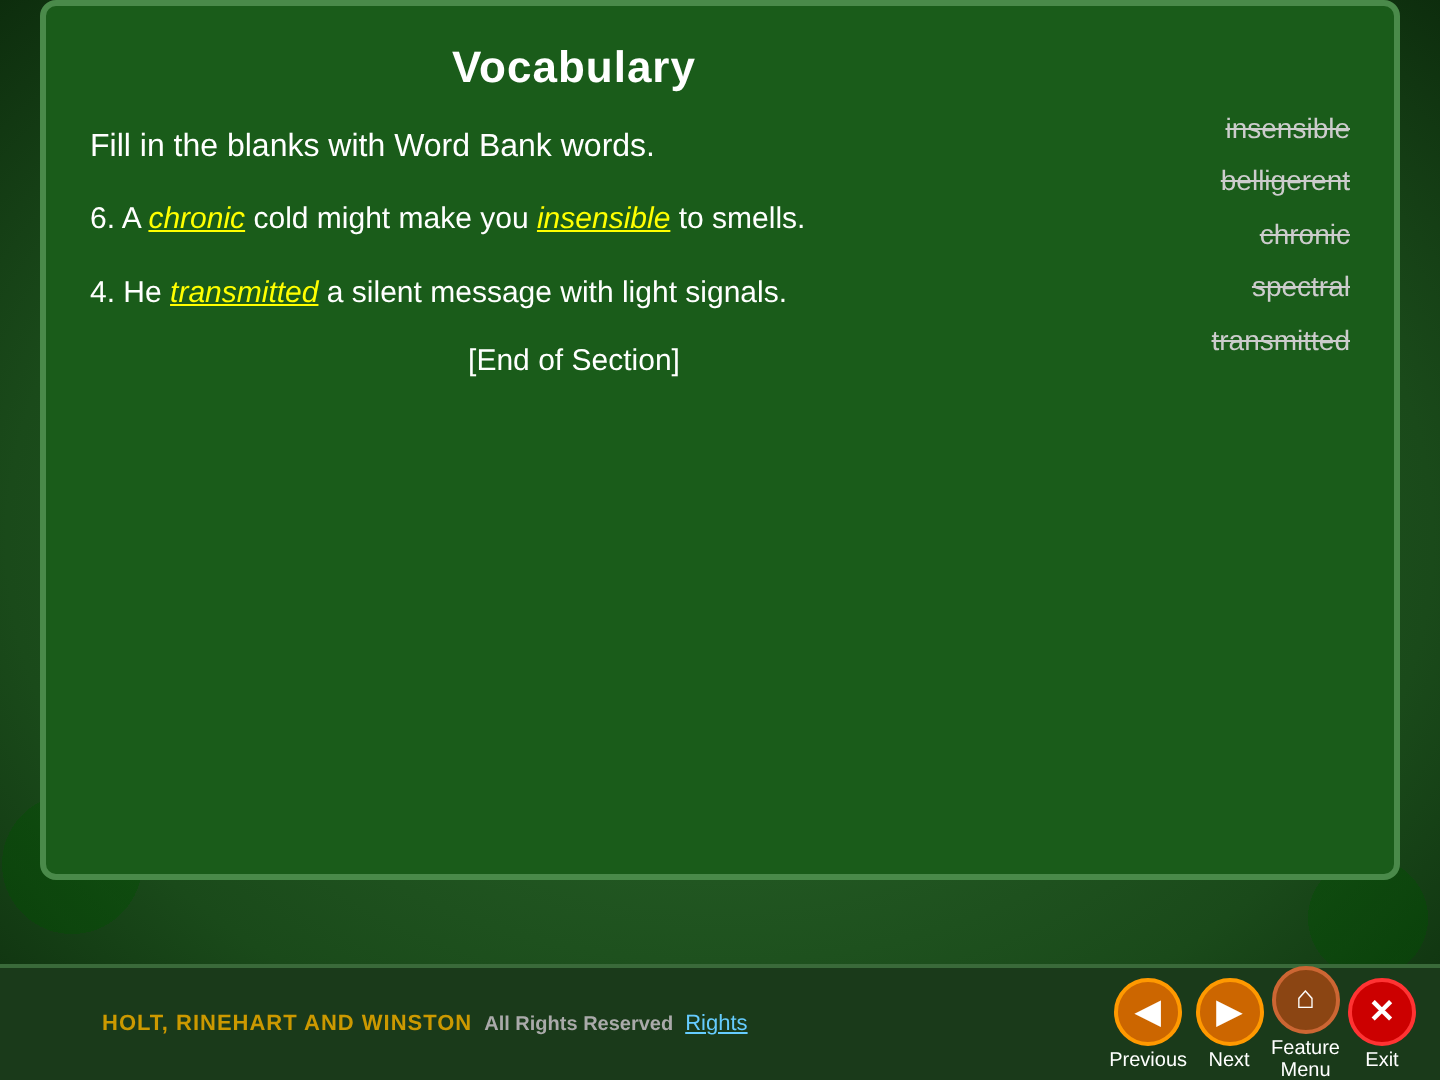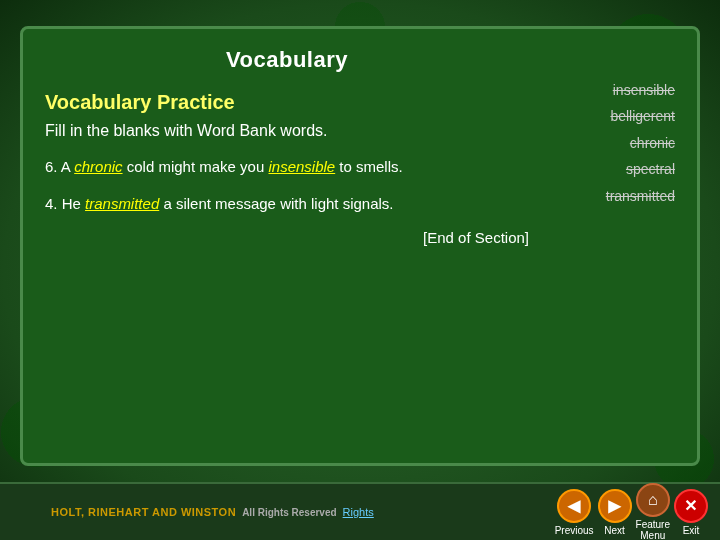--- a/index.html
+++ b/index.html
@@ -37,21 +37,21 @@
         radial-gradient(circle at 85% 50%, rgba(0,60,0,0.3) 25px, transparent 25px);
       pointer-events: none;
     }
 
     .main-card {
       width: 680px;
       min-height: 440px;
       background: #1a5c1a;
       border: 3px solid #4a8a4a;
       border-radius: 8px;
-      margin-top: 26px;
+      margin-top: 0;
       padding: 18px 22px 14px 22px;
       position: relative;
       display: flex;
       gap: 16px;
     }
 
     .content-area {
       flex: 1;
     }
 
@@ -87,21 +87,21 @@
     .answer {
       color: #ffff00;
       font-style: italic;
       text-decoration: underline;
       font-size: 15px;
     }
 
     .end-section {
       color: #ffffff;
       font-size: 15px;
-      text-align: right;
+      text-align: center;
       margin-top: 14px;
     }
 
     
     .word-bank {
       width: 130px;
       display: flex;
       flex-direction: column;
       gap: 4px;
       padding-top: 32px;
@@ -206,21 +206,20 @@
       text-align: center;
     }
   </style>
 </head>
 <body>
 
 <div class="outer-frame">
   <div class="main-card">
     <div class="content-area">
       <div class="page-title">Vocabulary</div>
-      <div class="section-title">Vocabulary Practice</div>
       <div class="instruction">Fill in the blanks with Word Bank words.</div>
 
 
 
       <div class="question">
         <span>6. A </span>
         <span class="answer">chronic</span>
         <span> cold might make you </span>
         <span class="answer">insensible</span>
         <span> to smells.</span>

